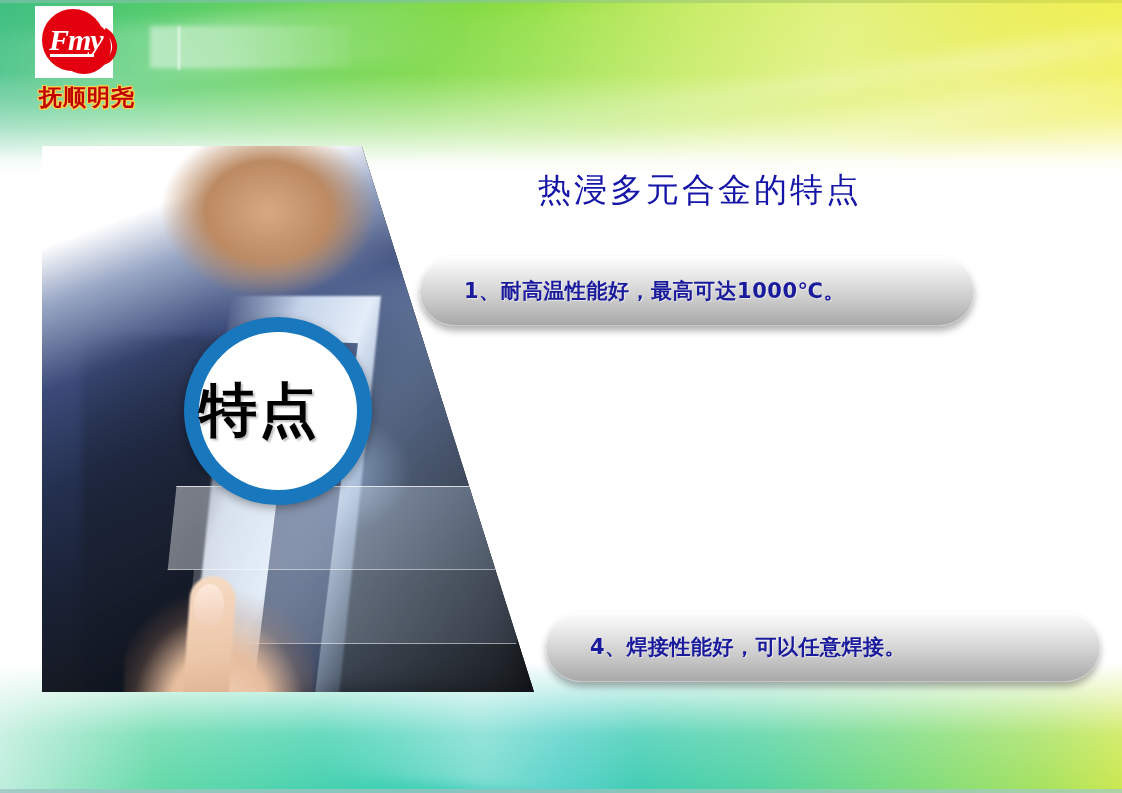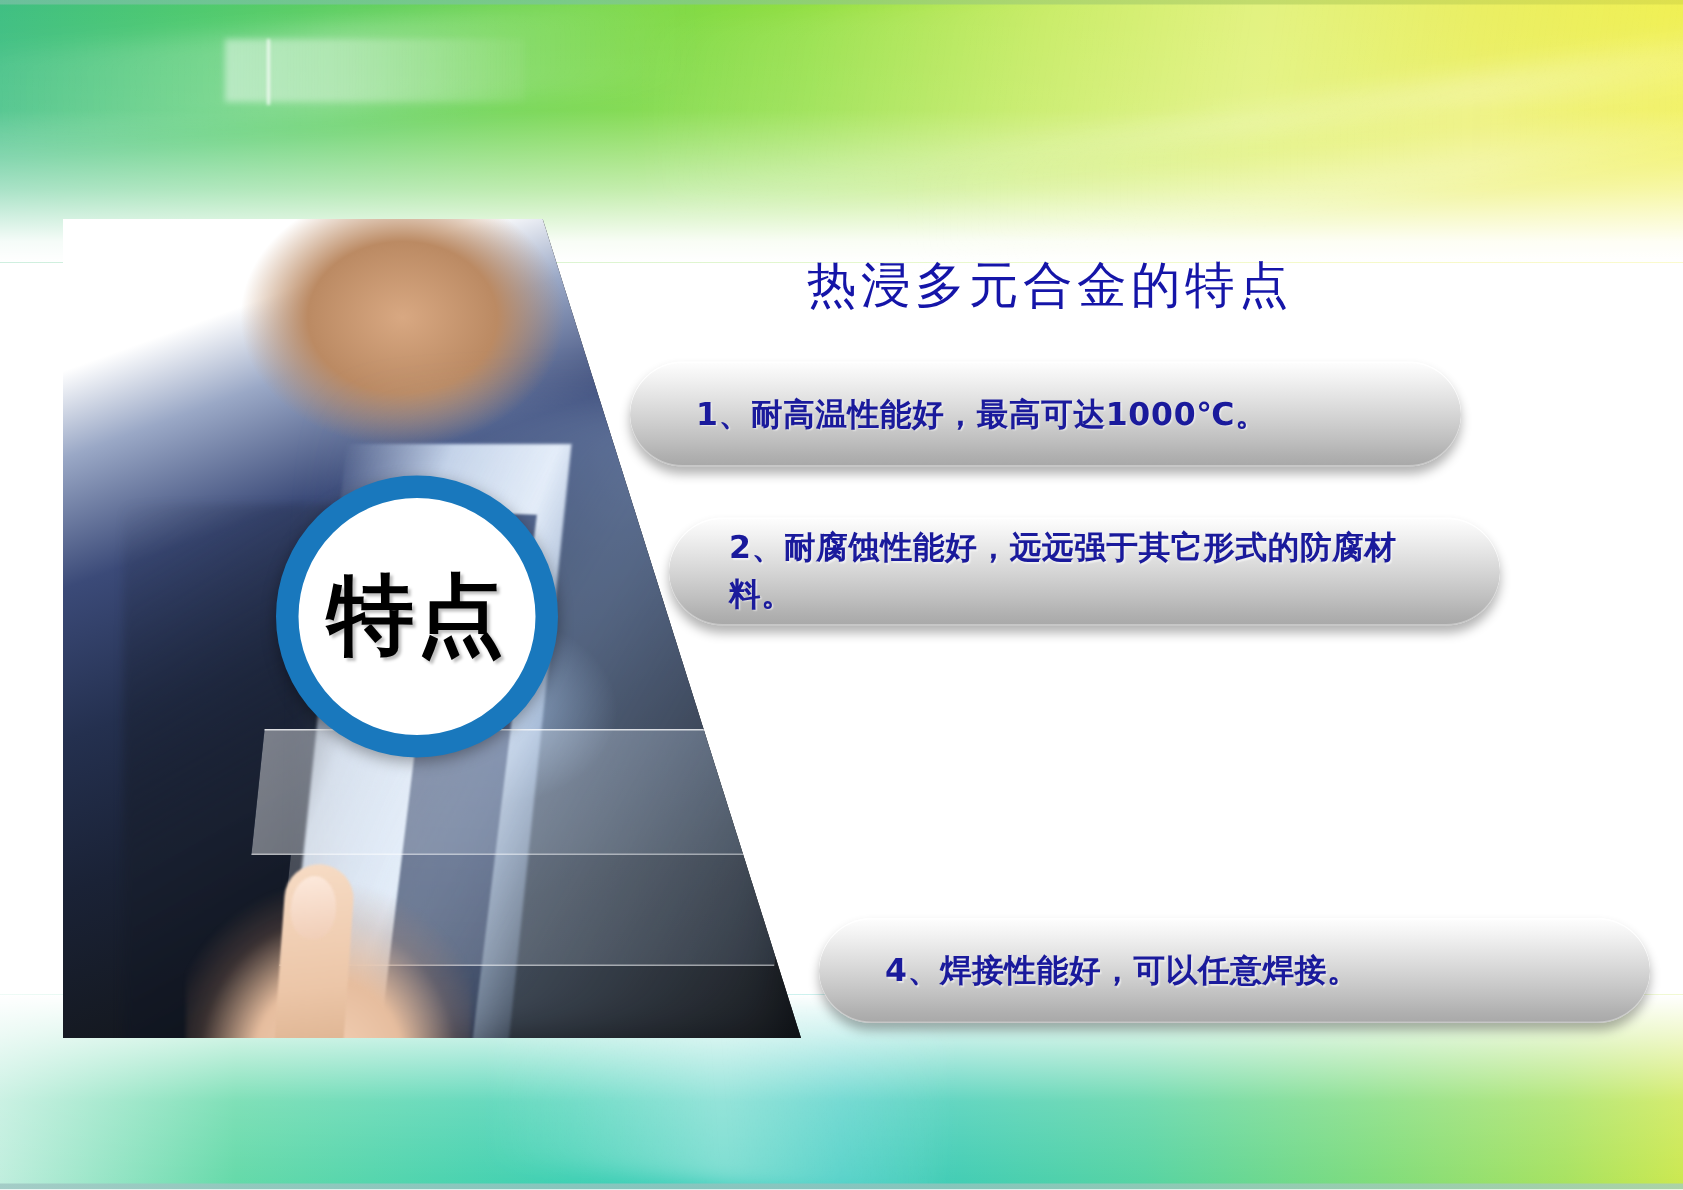--- a/index.html
+++ b/index.html
@@ -274,21 +274,21 @@
 
   
   .badge {
     position: absolute;
     left: 184px; top: 317px;
     width: 188px; height: 188px;
     border-radius: 50%;
     background: #ffffff;
     border: 15px solid #1978bd;
     box-shadow: 0 3px 10px rgba(0,0,0,0.35);
-    display: flex; align-items: center; justify-content: center;
+    display: flex; align-items: center; 
   }
   .badge-label {
     font-family: "DejaVu Sans", sans-serif;
     font-weight: bold;
     font-size: 58px;
     color: #000000;
     letter-spacing: 2px;
     text-shadow: 2px 2px 2px rgba(0,0,0,0.25);
   }
 
@@ -328,21 +328,21 @@
   .pill-text {
     font-family: "DejaVu Sans", sans-serif;
     font-weight: bold;
     font-size: 21px;
     line-height: 31px;
     color: #1a1a9c;
     letter-spacing: 0.5px;
     text-shadow: 1px 1px 1px rgba(255,255,255,0.55);
   }
 
-  #pill-1 { left: 420px; top: 241px;  width: 554px; height: 70px; }
+  #pill-1 { left: 420px; top: 256px;  width: 554px; height: 70px; }
   #pill-1 .pill-text { padding-left: 44px; }
 
   #pill-2 { left: 446px; top: 345px;  width: 554px; height: 72px; }
   #pill-2 .pill-text { padding-left: 40px; padding-right: 30px; }
 
   #pill-3 { left: 478px; top: 434px;  width: 554px; height: 70px; }
   #pill-3 .pill-text { padding-left: 44px; }
 
   #pill-4 { left: 514px; top: 523px;  width: 554px; height: 72px; }
   #pill-4 .pill-text { padding-left: 44px; padding-right: 26px; }
@@ -361,20 +361,31 @@
   <div class="bg-top-streak2"></div>
   <div class="bg-top-streak3"></div>
   <div class="bg-bottom"></div>
   <div class="bg-bottom-streak"></div>
   <div class="bg-frame-top"></div>
   <div class="bg-frame-bottom"></div>
 
   <div class="logo-band"></div>
   <div class="logo-band-line"></div>
 
+  <div class="logo-block">
+    <div class="logo-mark">
+      <div class="logo-ring">
+        <div class="logo-ring-inner"></div>
+      </div>
+      <div class="logo-swoosh"></div>
+      <div class="logo-text">Fmy</div>
+      <div class="logo-underline"></div>
+    </div>
+    <div class="logo-name">抚顺明尧</div>
+  </div>
 
   <div class="photo">
     <div class="photo-suit"></div>
     <div class="photo-lapel"></div>
     <div class="photo-shirt"></div>
     <div class="photo-tie"></div>
     <div class="photo-glow"></div>
     <div class="photo-panel-a"></div>
     <div class="photo-panel-b"></div>
     <div class="photo-hand"></div>
@@ -385,20 +396,17 @@
 
   <div class="badge">
     <span class="badge-label">特点</span>
   </div>
 
   <div class="title">热浸多元合金的特点</div>
 
   <div class="pill" id="pill-1">
     <span class="pill-text">1、耐高温性能好，最高可达1000℃。</span>
   </div>
-  <div class="pill" id="pill-2">
-    <span class="pill-text">2、耐腐蚀性能好，远远强于其它形式的防腐材料。</span>
-  </div>
   <div class="pill" id="pill-5">
     <span class="pill-text">4、焊接性能好，可以任意焊接。</span>
   </div>
 
 </div>
 
 </body></html>

